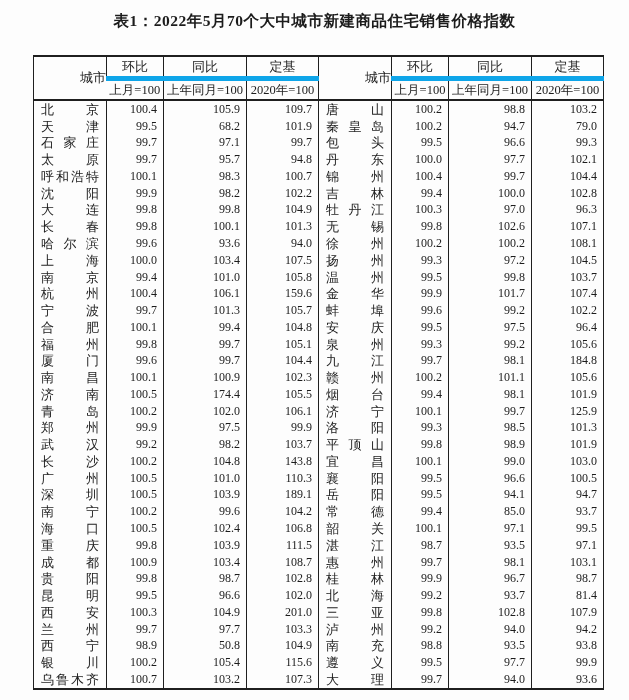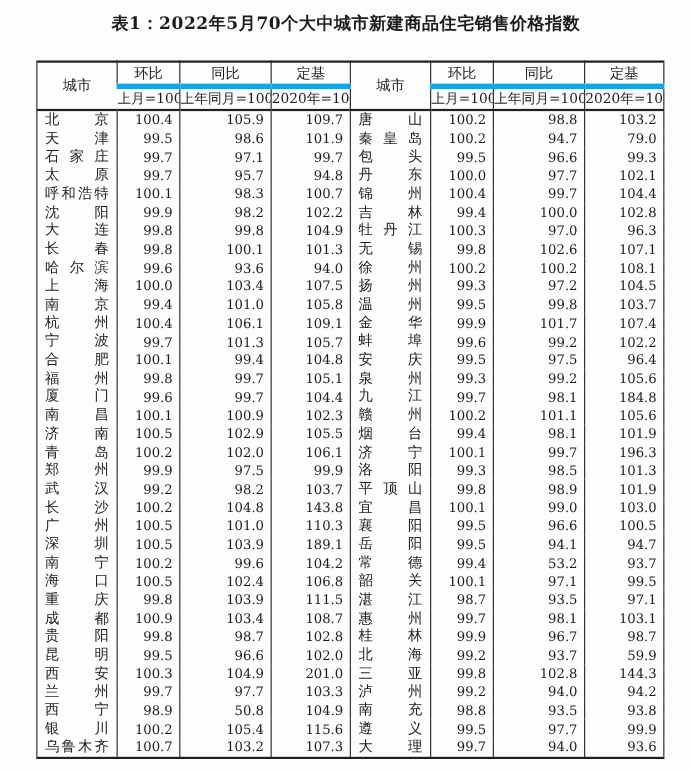--- a/index.html
+++ b/index.html
@@ -3,21 +3,21 @@
 <meta charset="utf-8">
 <style>
   html,body{margin:0;padding:0;}
   body{
     width:629px;height:700px;
     background:#fdfdfd;
     color:#1c1c1c;
     font-family:"DejaVu Serif","Liberation Serif",serif;
     overflow:hidden;
   }
-  .page{width:629px;height:696px;position:relative;}
+  .page{width:629px;height:696px;position:relative;font-family:Liberation Serif, serif;}
   .doc-title{
     padding-top:10px;
     text-align:center;
     font-weight:bold;
     font-size:15.5px;
     letter-spacing:0.5px;
     line-height:22px;
   }
   table.idx{
     border-collapse:collapse;
@@ -43,21 +43,21 @@
   th:first-child,td:first-child{border-left:none;}
   td.half-split,th.half-split{border-left:1.5px solid #1f1f1f;}
   thead th{
     text-align:center;
     font-size:13px;
     height:19px;
     vertical-align:middle;
   }
   thead tr.sub th{border-bottom:2px solid #1f1f1f;font-size:12.5px;height:18px;}
   thead th.stat{border-bottom:5px solid #0ea5e9;}
-  thead th.cityh{border-bottom:2px solid #1f1f1f;}
+  thead th.cityh{border-bottom:2px solid #1f1f1f;text-align:right;}
   tbody td{
     height:16.77px;
     font-size:12px;
     vertical-align:middle;
   }
   td.val{text-align:right;padding-right:6px;}
   td.city-cell .city-name{
     display:flex;
     justify-content:space-between;
     width:58px;
@@ -126,21 +126,21 @@
           <td class="val">103.2</td>
         </tr>
         <tr>
           <td class="city-cell">
             <div class="city-name">
               <span>天</span>
               <span>津</span>
             </div>
           </td>
           <td class="val">99.5</td>
-          <td class="val">98.6</td>
+          <td class="val">68.2</td>
           <td class="val">101.9</td>
           <td class="city-cell half-split">
             <div class="city-name">
               <span>秦</span>
               <span>皇</span>
               <span>岛</span>
             </div>
           </td>
           <td class="val">100.2</td>
           <td class="val">94.7</td>
@@ -333,21 +333,21 @@
         </tr>
         <tr>
           <td class="city-cell">
             <div class="city-name">
               <span>杭</span>
               <span>州</span>
             </div>
           </td>
           <td class="val">100.4</td>
           <td class="val">106.1</td>
-          <td class="val">109.1</td>
+          <td class="val">159.6</td>
           <td class="city-cell half-split">
             <div class="city-name">
               <span>金</span>
               <span>华</span>
             </div>
           </td>
           <td class="val">99.9</td>
           <td class="val">101.7</td>
           <td class="val">107.4</td>
         </tr>
@@ -452,21 +452,21 @@
           <td class="val">105.6</td>
         </tr>
         <tr>
           <td class="city-cell">
             <div class="city-name">
               <span>济</span>
               <span>南</span>
             </div>
           </td>
           <td class="val">100.5</td>
-          <td class="val">102.9</td>
+          <td class="val">174.4</td>
           <td class="val">105.5</td>
           <td class="city-cell half-split">
             <div class="city-name">
               <span>烟</span>
               <span>台</span>
             </div>
           </td>
           <td class="val">99.4</td>
           <td class="val">98.1</td>
           <td class="val">101.9</td>
@@ -482,21 +482,21 @@
           <td class="val">102.0</td>
           <td class="val">106.1</td>
           <td class="city-cell half-split">
             <div class="city-name">
               <span>济</span>
               <span>宁</span>
             </div>
           </td>
           <td class="val">100.1</td>
           <td class="val">99.7</td>
-          <td class="val">196.3</td>
+          <td class="val">125.9</td>
         </tr>
         <tr>
           <td class="city-cell">
             <div class="city-name">
               <span>郑</span>
               <span>州</span>
             </div>
           </td>
           <td class="val">99.9</td>
           <td class="val">97.5</td>
@@ -602,21 +602,21 @@
           <td class="val">100.2</td>
           <td class="val">99.6</td>
           <td class="val">104.2</td>
           <td class="city-cell half-split">
             <div class="city-name">
               <span>常</span>
               <span>德</span>
             </div>
           </td>
           <td class="val">99.4</td>
-          <td class="val">53.2</td>
+          <td class="val">85.0</td>
           <td class="val">93.7</td>
         </tr>
         <tr>
           <td class="city-cell">
             <div class="city-name">
               <span>海</span>
               <span>口</span>
             </div>
           </td>
           <td class="val">100.5</td>
@@ -703,41 +703,41 @@
           <td class="val">96.6</td>
           <td class="val">102.0</td>
           <td class="city-cell half-split">
             <div class="city-name">
               <span>北</span>
               <span>海</span>
             </div>
           </td>
           <td class="val">99.2</td>
           <td class="val">93.7</td>
-          <td class="val">59.9</td>
+          <td class="val">81.4</td>
         </tr>
         <tr>
           <td class="city-cell">
             <div class="city-name">
               <span>西</span>
               <span>安</span>
             </div>
           </td>
           <td class="val">100.3</td>
           <td class="val">104.9</td>
           <td class="val">201.0</td>
           <td class="city-cell half-split">
             <div class="city-name">
               <span>三</span>
               <span>亚</span>
             </div>
           </td>
           <td class="val">99.8</td>
           <td class="val">102.8</td>
-          <td class="val">144.3</td>
+          <td class="val">107.9</td>
         </tr>
         <tr>
           <td class="city-cell">
             <div class="city-name">
               <span>兰</span>
               <span>州</span>
             </div>
           </td>
           <td class="val">99.7</td>
           <td class="val">97.7</td>

